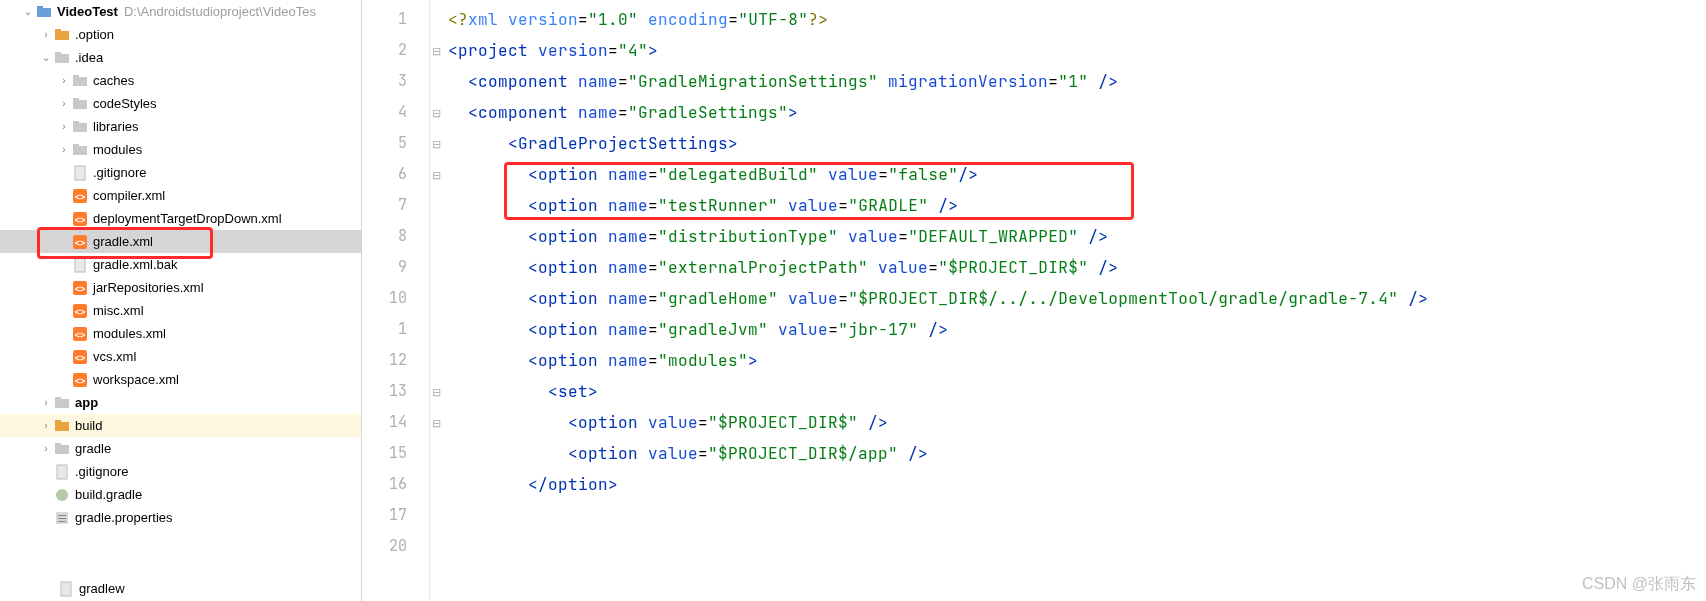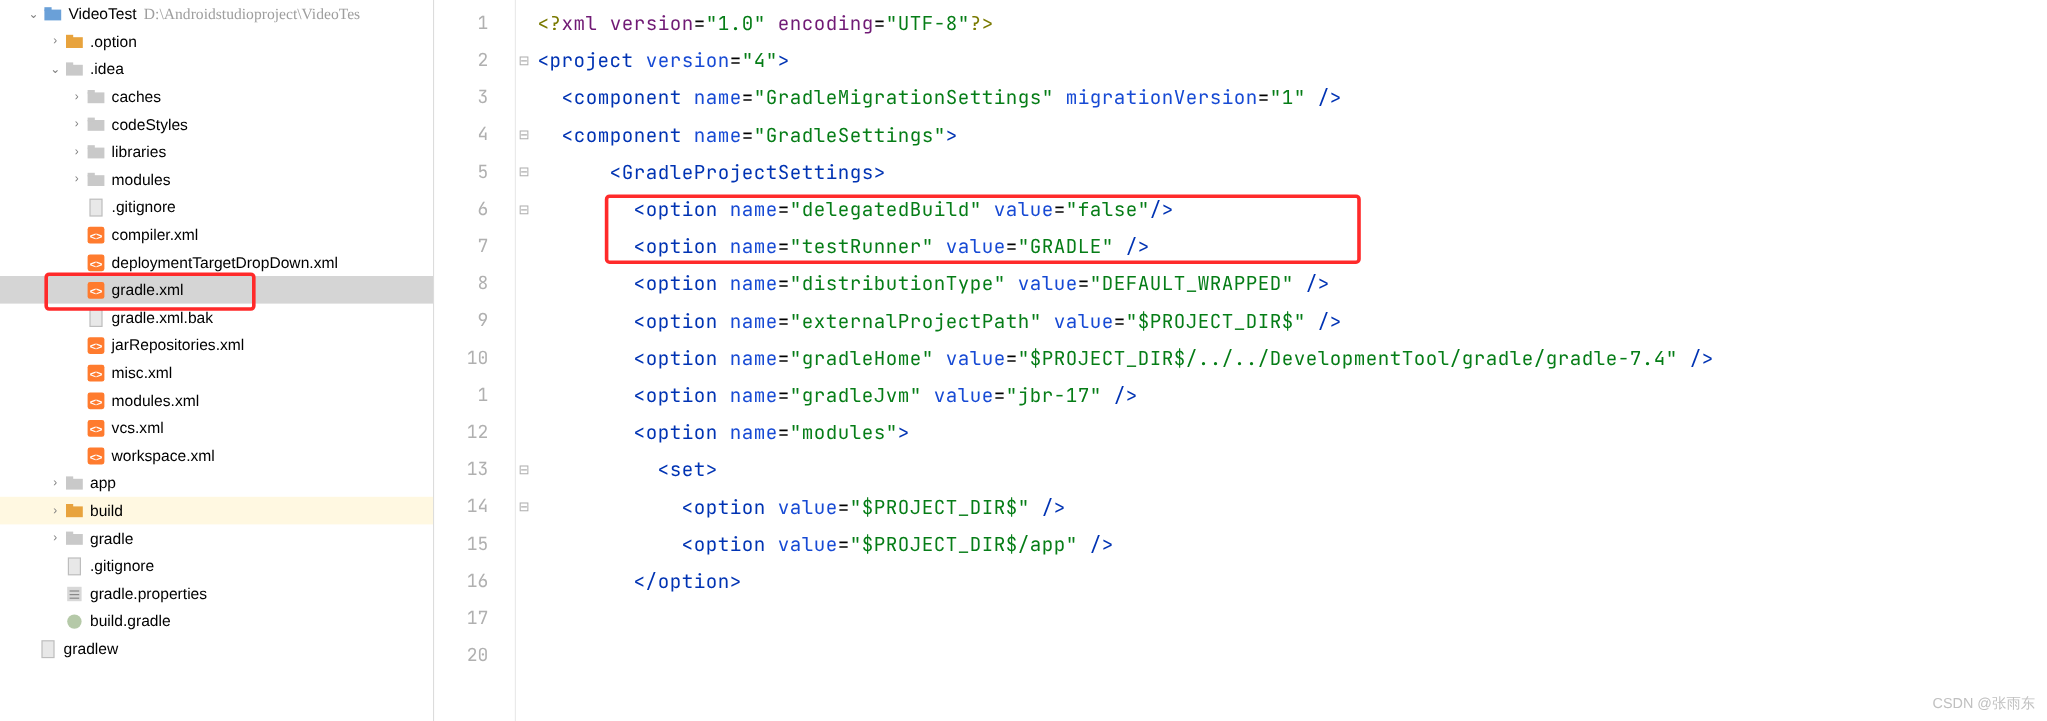--- a/index.html
+++ b/index.html
@@ -45,22 +45,22 @@
 .icon {
   width: 16px;
   height: 16px;
   display: inline-flex;
   align-items: center;
   justify-content: center;
   margin-right: 5px;
   flex-shrink: 0;
 }
 .label { flex: 0 0 auto; }
-.label.bold { font-weight: 400; }
-.label.mute { color: #9e9e9e; margin-left: 6px; font-family: Liberation Serif, serif; }
+.label.bold { font-weight: 700; }
+.label.mute { color: #9e9e9e; margin-left: 6px; }
 .red-box {
   position: absolute;
   border: 3px solid #ff2a2a;
   border-radius: 4px;
   pointer-events: none;
 }
 .editor {
   flex: 1;
   display: flex;
   background: #fff;
@@ -111,28 +111,28 @@
   height: 31px;
   line-height: 31px;
   white-space: pre;
   padding-left: 4px;
 }
 .t-tag { color: #0033b3; }
 .t-attr { color: #174ad4; }
 .t-str { color: #067d17; }
 .t-punc { color: #000; }
 .t-pi { color: #7a7a00; }
-.t-pik { color: #701a75; }
+.t-pik { color: #3b82f6; }
 .t-pistr { color: #067d17; }
 .watermark {
   position: absolute;
   right: 10px;
   bottom: 6px;
   color: #c0c0c0;
-  font-size: 12px;
+  font-size: 16px;
 }
 </style>
 </head>
 <body>
 
 <div class="sidebar" id="tree">
     <div class="tree-row" style="padding-left: 22px;">
       <span class="chevron">⌄</span>
       <span class="icon">
         <svg width="16" height="16" viewBox="0 0 16 16">
@@ -332,43 +332,43 @@
       <span class="label">gradle</span>
     </div>
     <div class="tree-row" style="padding-left: 40px;">
       <span class="chevron empty"></span>
       <span class="icon">
         <svg width="16" height="16" viewBox="0 0 16 16">
           <rect x="3" y="1" width="10" height="14" fill="#e8e8e8" stroke="#bdbdbd"></rect>
         </svg>
       </span>
       <span class="label">.gitignore</span>
+    </div>
+    <div class="tree-row" style="padding-left: 40px;">
+      <span class="chevron empty"></span>
+      <span class="icon">
+        <svg width="16" height="16" viewBox="0 0 16 16">
+          <circle cx="8" cy="8" r="6" fill="#b5c9a8"></circle>
+        </svg>
+      </span>
+      <span class="label">build.gradle</span>
     </div>
     <div class="tree-row" style="padding-left: 40px;">
       <span class="chevron empty"></span>
       <span class="icon">
         <svg width="16" height="16" viewBox="0 0 16 16">
           <rect x="2" y="2" width="12" height="12" fill="#d8d8d8"></rect>
           <rect x="4" y="5" width="8" height="1" fill="#888"></rect>
           <rect x="4" y="8" width="8" height="1" fill="#888"></rect>
           <rect x="4" y="11" width="8" height="1" fill="#888"></rect>
         </svg>
       </span>
       <span class="label">gradle.properties</span>
     </div>
-    <div class="tree-row" style="padding-left: 40px;">
-      <span class="chevron empty"></span>
-      <span class="icon">
-        <svg width="16" height="16" viewBox="0 0 16 16">
-          <circle cx="8" cy="8" r="6" fill="#b5c9a8"></circle>
-        </svg>
-      </span>
-      <span class="label">build.gradle</span>
-    </div>
-    <div class="tree-row" style="padding-left: 18px;">
+    <div class="tree-row" style="padding-left: 44px; margin-top: 48px;">
       <span class="chevron empty"></span>
       <span class="icon">
         <svg width="16" height="16" viewBox="0 0 16 16">
           <rect x="3" y="1" width="10" height="14" fill="#e8e8e8" stroke="#bdbdbd"></rect>
         </svg>
       </span>
       <span class="label">gradlew</span>
     </div>
   </div>
 

